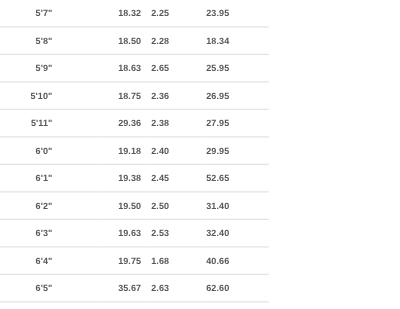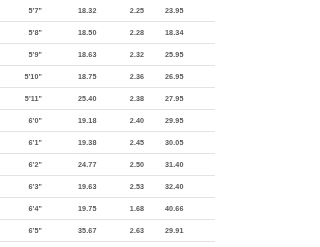--- a/index.html
+++ b/index.html
@@ -44,25 +44,25 @@
     border-bottom: 1px solid #e3e3e3;
     white-space: nowrap;
     vertical-align: middle;
   }
 
   #size-table td.cell-height {
     text-align: right;
     padding-right: 36px;
   }
   #size-table td.cell-a {
-    text-align: left;
+    text-align: right;
     padding-right: 8px;
   }
   #size-table td.cell-b {
-    text-align: center;
+    text-align: left;
     padding-right: 12px;
   }
   #size-table td.cell-c {
     text-align: center;
     padding-right: 34px;
   }
   #size-table td.cell-pad {
     border-bottom: none;
   }
 
@@ -92,55 +92,55 @@
       <tr>
         <td class="cell-height">5'8"</td>
         <td class="cell-a">18.50</td>
         <td class="cell-b">2.28</td>
         <td class="cell-c">18.34</td>
         <td class="cell-pad"></td>
       </tr>
       <tr>
         <td class="cell-height">5'9"</td>
         <td class="cell-a">18.63</td>
-        <td class="cell-b">2.32</td>
+        <td class="cell-b">2.65</td>
         <td class="cell-c">25.95</td>
         <td class="cell-pad"></td>
       </tr>
       <tr>
         <td class="cell-height">5'10"</td>
         <td class="cell-a">18.75</td>
         <td class="cell-b">2.36</td>
         <td class="cell-c">26.95</td>
         <td class="cell-pad"></td>
       </tr>
       <tr>
         <td class="cell-height">5'11"</td>
-        <td class="cell-a">25.40</td>
+        <td class="cell-a">29.36</td>
         <td class="cell-b">2.38</td>
         <td class="cell-c">27.95</td>
         <td class="cell-pad"></td>
       </tr>
       <tr>
         <td class="cell-height">6'0"</td>
         <td class="cell-a">19.18</td>
         <td class="cell-b">2.40</td>
         <td class="cell-c">29.95</td>
         <td class="cell-pad"></td>
       </tr>
       <tr>
         <td class="cell-height">6'1"</td>
         <td class="cell-a">19.38</td>
         <td class="cell-b">2.45</td>
-        <td class="cell-c">30.05</td>
+        <td class="cell-c">52.65</td>
         <td class="cell-pad"></td>
       </tr>
       <tr>
         <td class="cell-height">6'2"</td>
-        <td class="cell-a">24.77</td>
+        <td class="cell-a">19.50</td>
         <td class="cell-b">2.50</td>
         <td class="cell-c">31.40</td>
         <td class="cell-pad"></td>
       </tr>
       <tr>
         <td class="cell-height">6'3"</td>
         <td class="cell-a">19.63</td>
         <td class="cell-b">2.53</td>
         <td class="cell-c">32.40</td>
         <td class="cell-pad"></td>
@@ -149,21 +149,21 @@
         <td class="cell-height">6'4"</td>
         <td class="cell-a">19.75</td>
         <td class="cell-b">1.68</td>
         <td class="cell-c">40.66</td>
         <td class="cell-pad"></td>
       </tr>
       <tr>
         <td class="cell-height">6'5"</td>
         <td class="cell-a">35.67</td>
         <td class="cell-b">2.63</td>
-        <td class="cell-c">29.91</td>
+        <td class="cell-c">62.60</td>
         <td class="cell-pad"></td>
       </tr>
       <tr>
         <td class="cell-height">6'6"</td>
         <td class="cell-a">20.00</td>
         <td class="cell-b">2.66</td>
         <td class="cell-c">38.00</td>
         <td class="cell-pad"></td>
       </tr>
     </tbody>

